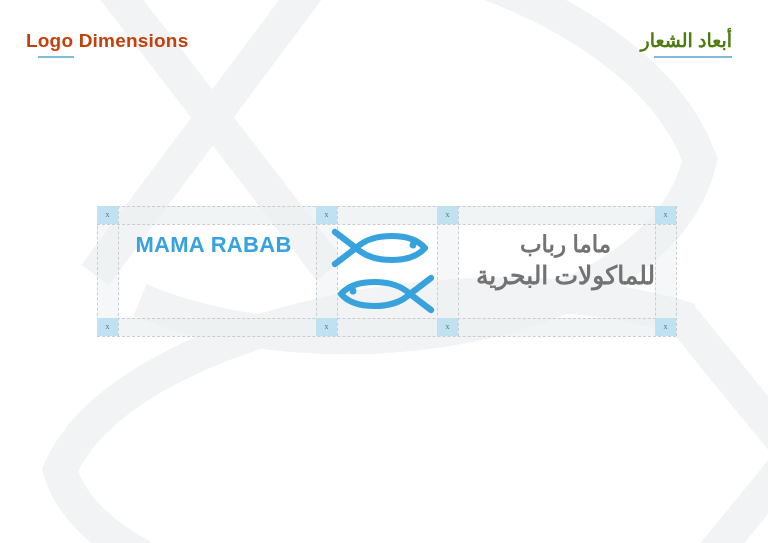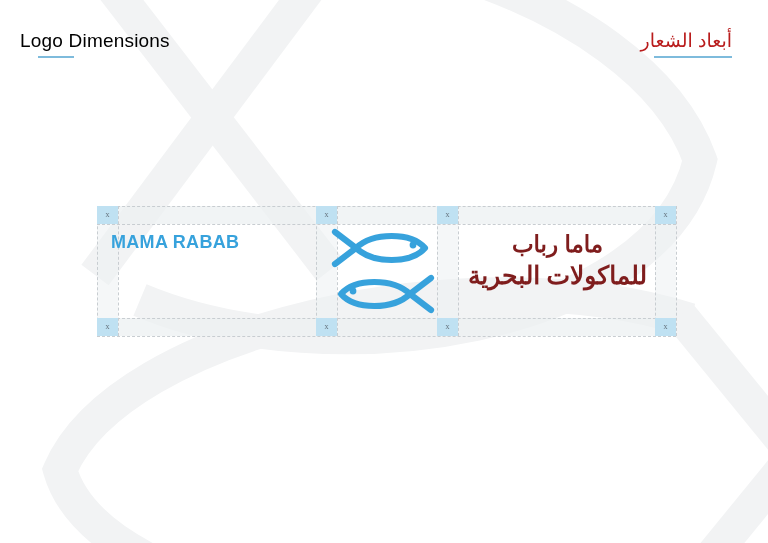--- a/index.html
+++ b/index.html
@@ -19,44 +19,44 @@
   #bg-watermark {
     position: absolute;
     left: 0; top: 0;
     width: 768px; height: 543px;
     pointer-events: none;
   }
 
   
   #title-en {
     position: absolute;
-    left: 20px;
+    left: 26px;
     top: 30px;
     font-size: 19px;
-    font-weight: 400;
+    font-weight: 700;
     letter-spacing: 0.2px;
-    color: #000000;
+    color: #c2410c;
     line-height: 1.2;
     white-space: nowrap;
   }
   #title-en-underline {
     position: absolute;
     left: 38px;
     top: 56px;
     width: 36px;
     height: 1.6px;
     background: #7EBBDC;
   }
   #title-ar {
     position: absolute;
     right: 36px;
     top: 30px;
     font-size: 19px;
-    font-weight: 400;
-    color: #b91c1c;
+    font-weight: 700;
+    color: #4d7c0f;
     direction: rtl;
     line-height: 1.2;
     white-space: nowrap;
   }
   #title-ar-underline {
     position: absolute;
     right: 36px;
     top: 56px;
     width: 78px;
     height: 1.6px;
@@ -116,45 +116,45 @@
     font-family: "Liberation Serif", serif;
     line-height: 1;
   }
 
   
   #wordmark-en {
     position: absolute;
     left: 14px;
     top: 25px;
     width: 205px;
-    text-align: left;
+    text-align: center;
     color: #37A2DC;
     font-weight: bold;
-    font-size: 18px;
+    font-size: 22px;
     line-height: 1.28;
     letter-spacing: 0.3px;
   }
   #wordmark-en .line2 { display: block; }
 
   #fish-mark {
     position: absolute;
     left: 228px;
     top: 18px;
     width: 116px;
     height: 96px;
   }
 
   #wordmark-ar {
     position: absolute;
-    left: 348px;
+    left: 356px;
     top: 24px;
     width: 225px;
     text-align: center;
     direction: rtl;
-    color: #7f1d1d;
+    color: #737373;
     font-weight: bold;
     font-size: 23px;
     line-height: 1.3;
   }
   #wordmark-ar .line2 { display: block; font-size: 25px; font-family: Liberation Serif, serif; }
 </style>
 </head>
 <body>
 
 <svg id="bg-watermark" viewBox="0 0 768 543" xmlns="http://www.w3.org/2000/svg">

